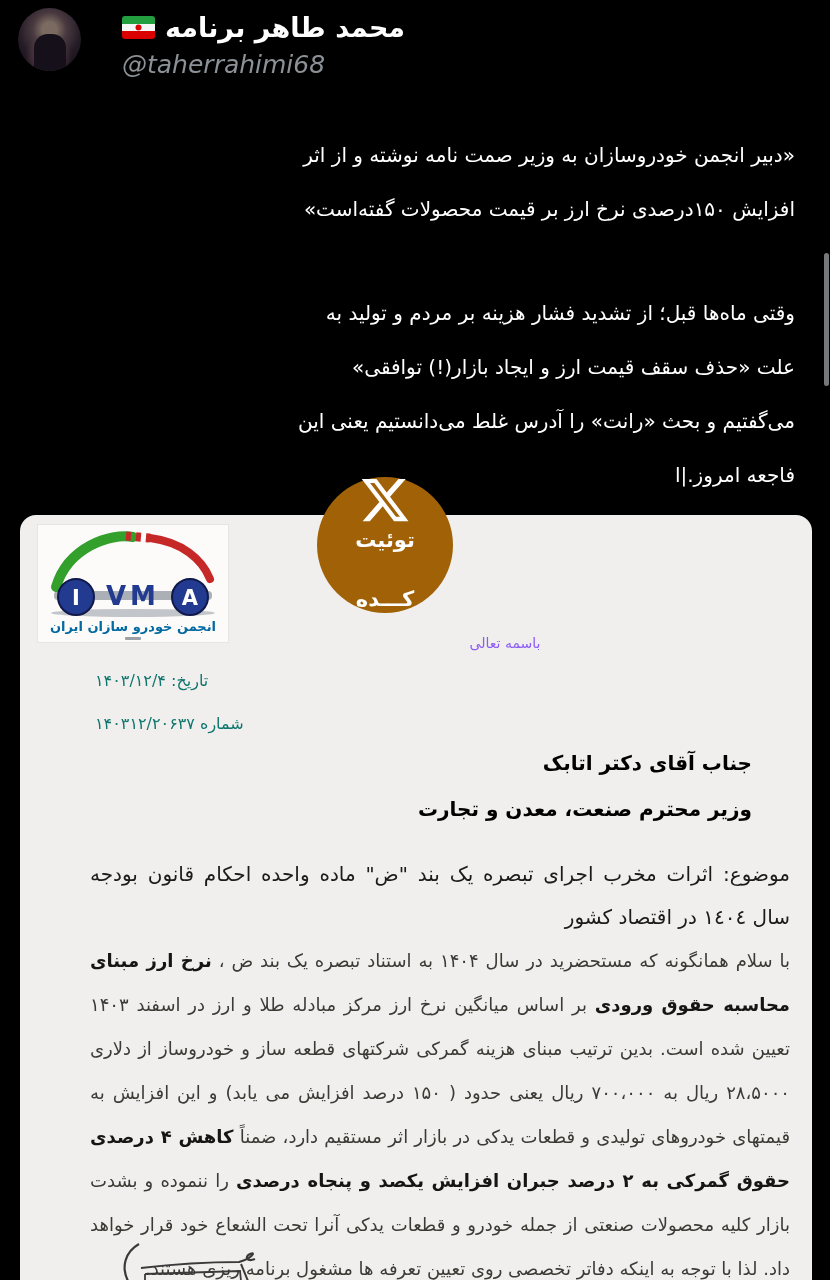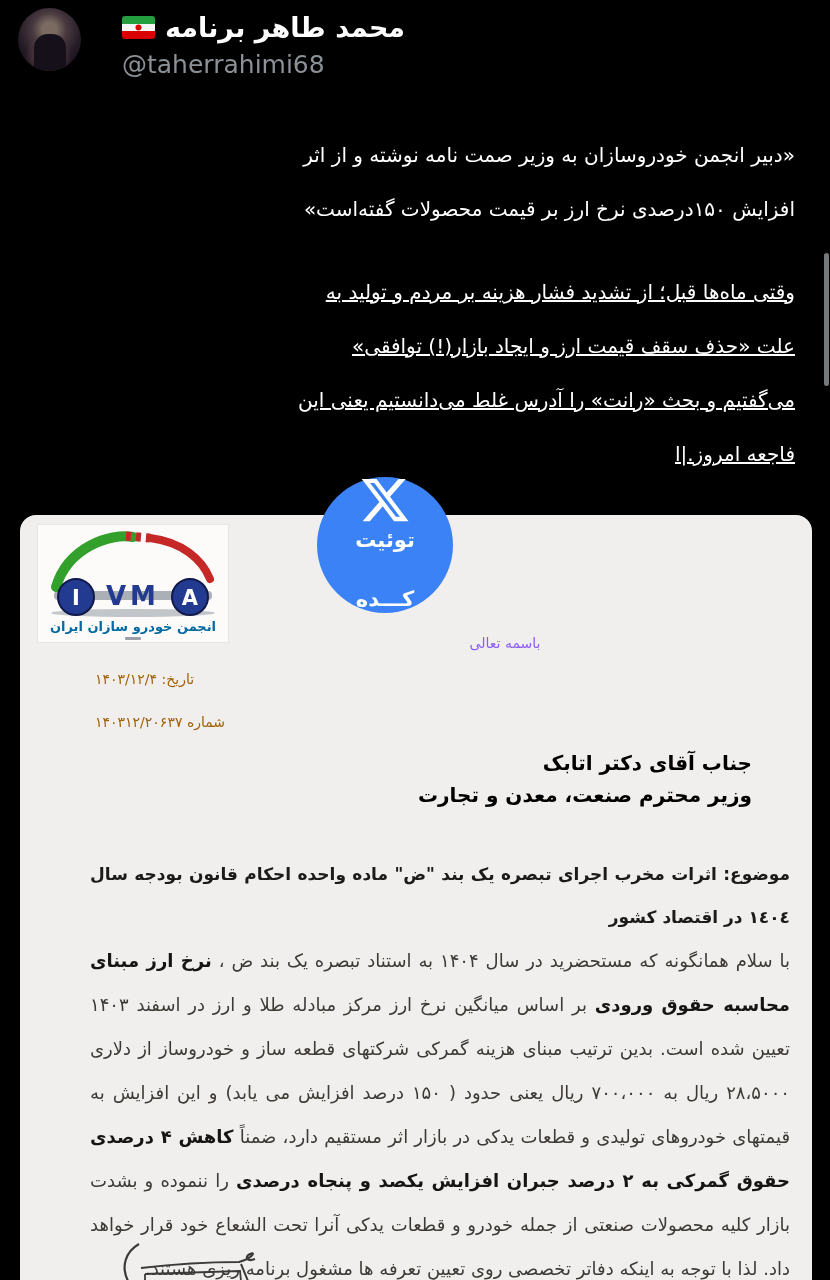--- a/index.html
+++ b/index.html
@@ -25,32 +25,32 @@
     border-radius:14px 14px 0 0; background:#15101a;
   }
   .name-row {
     position:absolute; left:122px; top:12px;
     display:flex; direction:rtl; align-items:center; gap:10px;
   }
   .display-name { color:#fff; font-size:27px; font-weight:bold; }
   .flag { width:33px; height:23px; border-radius:3px; overflow:hidden; display:block; }
   .handle {
     position:absolute; left:122px; top:50px;
-    color:#8b9196; font-size:25px; direction:ltr;
+    color:#8b9196; font-size:25px; direction:ltr;font-style:italic;
   }
 
   
   .tweet-p {
     position:absolute; left:34px; right:35px;
     direction:rtl; text-align:right;
     color:#ffffff; font-size:20px; line-height:54px;
     white-space:pre-line;
   }
   .tweet-p1 { top:128px; }
-  .tweet-p2 { top:265px;text-decoration:underline; }
+  .tweet-p2 { top:286px; }
 
   
   .scroll-thumb {
     position:absolute; right:1px; top:253px;
     width:5px; height:133px; border-radius:3px;
     background:#75797c;
   }
 
   
   .letter-card {
@@ -77,31 +77,31 @@
   }
   .stamp-text {
     position:absolute; right:18px; top:24px; width:80px;
     text-align:center; font-size:14px; color:#3c3c3c;
   }
 
   .bismillah {
     position:absolute; left:395px; top:120px; width:180px;
     text-align:center; font-size:14px; color:#8b5cf6;
   }
-  .meta-line { position:absolute; left:75px; font-size:14px; color:#a16207; direction:rtl; }
+  .meta-line { position:absolute; left:75px; font-size:16px; color:#0f766e; direction:rtl; }
   .meta-date { top:156px; }
   .meta-number { top:199px; }
 
   .addressee { position:absolute; right:60px; font-size:20px; font-weight:bold; color:#000000; }
   .addressee-1 { top:236px; }
-  .addressee-2 { top:268px;margin-left:41px; }
+  .addressee-2 { top:282px;margin-left:41px; }
 
   .subject {
     position:absolute; right:22px; left:70px; top:338px;
-    font-size:17px; font-weight:bold; color:#1d1b19;
+    font-size:20px; font-weight:normal; color:#1d1b19;
     line-height:43px; text-align:justify;
   }
   .letter-body {
     position:absolute; right:22px; left:70px; top:424px;
     font-size:18px; color:#3d3a36; line-height:44px; text-align:justify;
   }
   .letter-body b { font-weight:bold; color:#171513; }
   .letter-body p { margin:0; }
 
   .signature { position:absolute; left:85px; top:726px; }
@@ -168,19 +168,19 @@
 
   <svg class="signature" width="185" height="40" viewBox="0 0 185 40" style="direction:ltr;" aria-hidden="true">
     <path d="M34,3 C20,11 16,26 23,40" fill="none" stroke="#3a3a3a" stroke-width="2.2"></path>
     <path d="M36,27 C70,23 110,21 134,21 C146,18 152,10 145,13 C139,16 142,21 150,18" fill="none" stroke="#3a3a3a" stroke-width="2.2"></path>
     <path d="M136,23 L143,40" fill="none" stroke="#3a3a3a" stroke-width="2"></path>
     <path d="M40,33 L135,30 L136,40 M40,33 L40,40" fill="none" stroke="#3a3a3a" stroke-width="1.8"></path>
   </svg>
 </div>
 
 <div style="position:absolute; left:317px; top:477px; width:136px; height:136px; border-radius:50%;
-            background:#3b82f6; z-index:5; display:flex; flex-direction:column; align-items:center; justify-content:center;">
+            background:#a16207; z-index:5; display:flex; flex-direction:column; align-items:center; justify-content:center;">
   <svg width="56" height="52" viewBox="0 0 24 24" aria-hidden="true" style="margin-top:-4px;">
     <path fill="#ffffff" d="M18.244 2.25h3.308l-7.227 8.26 8.502 11.24H16.17l-5.214-6.817L4.99 21.75H1.68l7.73-8.835L1.254 2.25H8.08l4.713 6.231zm-1.161 17.52h1.833L7.084 4.126H5.117z"></path>
   </svg>
   <div style="color:#fff; font-size:21px; font-weight:bold; line-height:25px; margin-top:2px;">توئیت</div>
   <div style="color:#fff; font-size:21px; font-weight:bold; line-height:25px;margin-top:34px;">کـــده</div>
 </div>
 
 </body></html>

